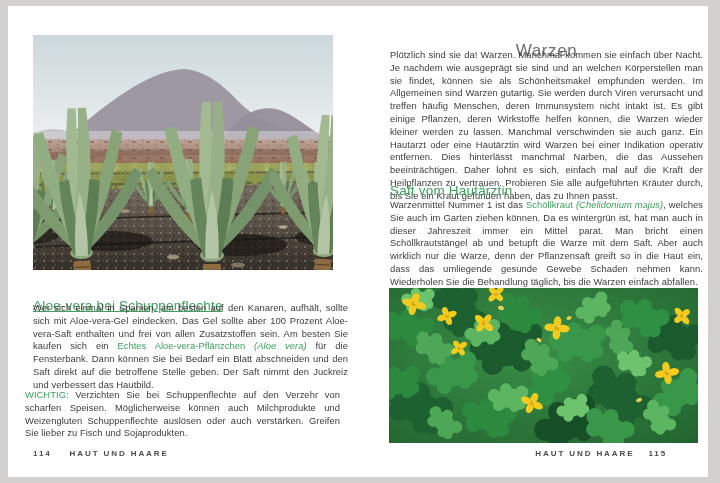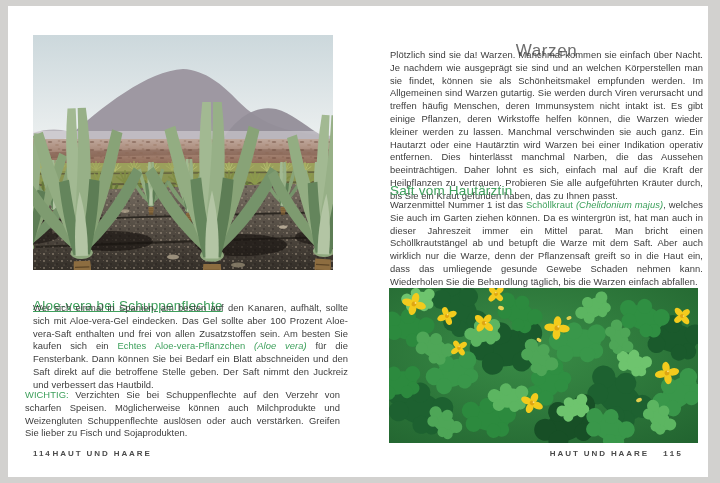--- a/index.html
+++ b/index.html
@@ -29,23 +29,23 @@
     margin:0; font-size:9.4px; line-height:12.8px; color:#3c3c3c;
     text-align:justify; letter-spacing:.05px;
   }
   .green { color:#3ea05c; }
   .italic { font-style:italic; }
 
   .footer {
     font-size:8px; font-weight:700; letter-spacing:1.9px; color:#4a4a4a;
     display:flex; align-items:baseline;
   }
-  .footer .num { margin-right:1px; }
+  .footer .num { margin-right:18px; }
   .footer.right-f { justify-content:flex-end; }
-  .footer.right-f .num { margin-right:0; margin-left:14px;font-family:Liberation Mono, monospace; }
+  .footer.right-f .num { margin-right:16px; margin-left:14px; }
 </style>
 </head>
 <body>
 
 <div id="screen">
   <div class="spread"></div>
 
   <section>
 
     <figure class="abs" style="left:33px; top:35px;">

